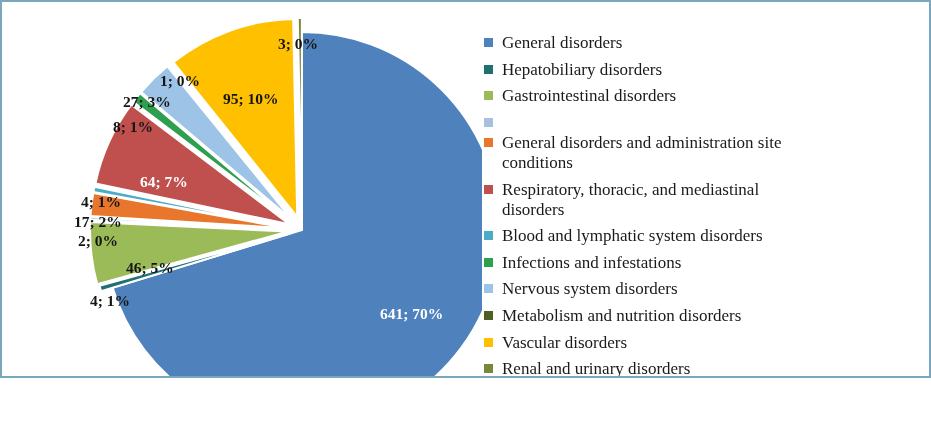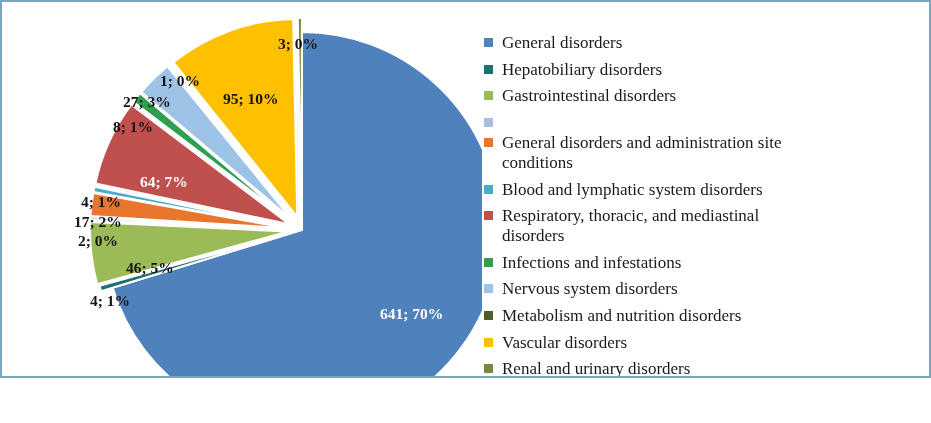--- a/index.html
+++ b/index.html
@@ -119,26 +119,26 @@
         <span class="legend-label">Gastrointestinal disorders</span>
       </div>
       <div class="legend-item">
         <span class="legend-swatch" style="background: rgb(167, 192, 222);"></span>
       </div>
       <div class="legend-item">
         <span class="legend-swatch" style="background: rgb(232, 118, 44);"></span>
         <span class="legend-label">General disorders and administration site conditions</span>
       </div>
       <div class="legend-item">
+        <span class="legend-swatch" style="background: rgb(192, 80, 77);"></span>
+        <span class="legend-label">Respiratory, thoracic, and mediastinal disorders</span>
+      </div>
+      <div class="legend-item">
         <span class="legend-swatch" style="background: rgb(75, 172, 198);"></span>
         <span class="legend-label">Blood and lymphatic system disorders</span>
-      </div>
-      <div class="legend-item">
-        <span class="legend-swatch" style="background: rgb(192, 80, 77);"></span>
-        <span class="legend-label">Respiratory, thoracic, and mediastinal disorders</span>
       </div>
       <div class="legend-item">
         <span class="legend-swatch" style="background: rgb(46, 158, 79);"></span>
         <span class="legend-label">Infections and infestations</span>
       </div>
       <div class="legend-item">
         <span class="legend-swatch" style="background: rgb(157, 195, 230);"></span>
         <span class="legend-label">Nervous system disorders</span>
       </div>
       <div class="legend-item">

